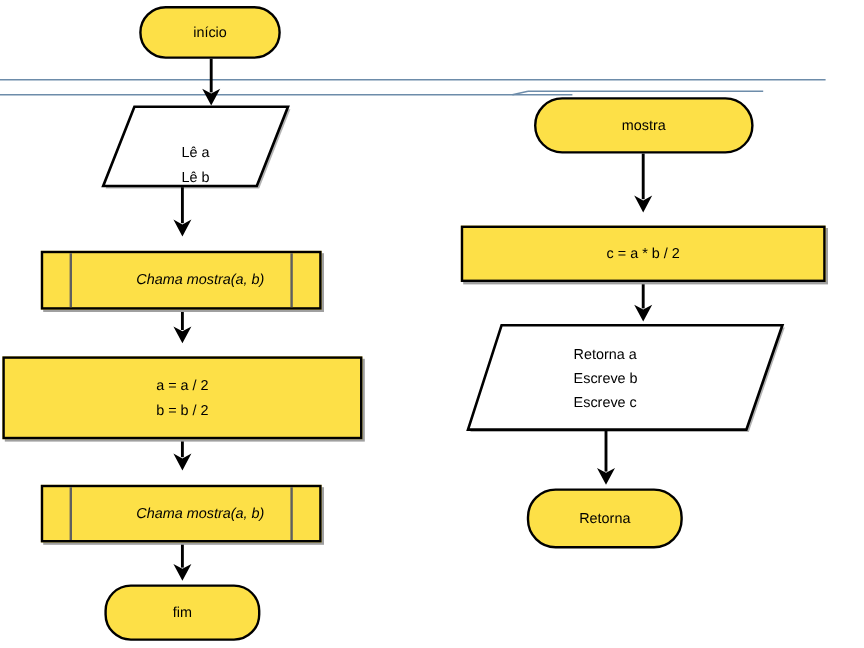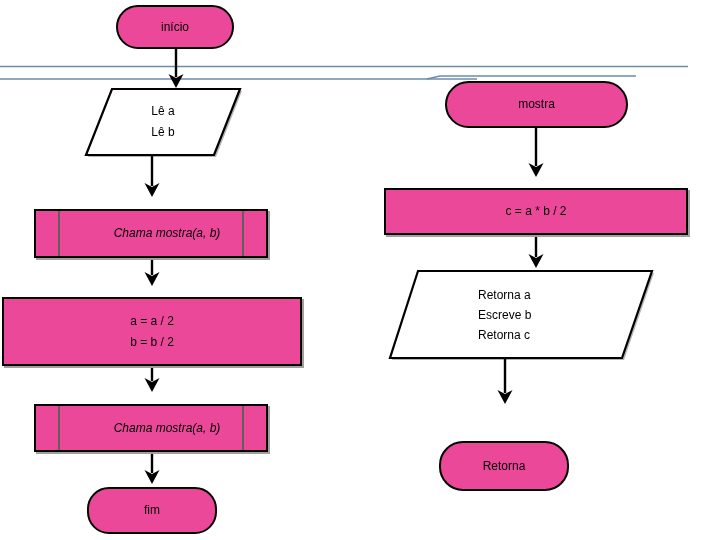--- a/index.html
+++ b/index.html
@@ -8,21 +8,21 @@
     width:720px;height:540px;
     background:#ffffff;
     overflow:hidden;
     font-family:"Liberation Sans", sans-serif;
     color:#000000;
   }
   .layer{position:absolute;left:0;top:0;width:720px;height:540px;}
   svg.layer{pointer-events:none;}
   .shape{
     position:absolute;
-    background:#ec4899;
+    background:#fde047;
     border:2px solid #000000;
     box-sizing:border-box;
     display:flex;align-items:center;justify-content:center;
     font-size:12px;line-height:15px;
     text-align:center;
   }
   .terminal{border-radius:22px;}
   .shadowed{box-shadow:2px 2px 0 #a0a0a0;margin-top:10px;}
   .predef{justify-content:center;font-style:italic;}
   .predef .bar{
@@ -91,21 +91,21 @@
     <g>
       <line x1="505" y1="359" x2="505" y2="393" stroke="#000" stroke-width="2.4"></line>
       <polygon points="505,404 497.5,390 505,394 512.5,390" fill="#000"></polygon>
     </g>
   </svg>
 
   <div class="shape terminal" style="left:116px;top:5px;width:118px;height:44px;">
     <span>início</span>
   </div>
 
-  <div class="multiline centered" style="left:86px;top:89px;width:154px;height:66px;">
+  <div class="multiline centered" style="left:86px;top:105px;width:154px;height:66px;">
     <span class="ln">Lê a</span>
     <span class="ln">Lê b</span>
   </div>
 
   <div class="shape predef shadowed" style="left:34px;top:199px;width:234px;height:49px;">
     <span class="bar left"></span>
     <span class="bar right"></span>
     <span class="label">Chama mostra(a, b)</span>
   </div>
 
@@ -130,20 +130,20 @@
     <span>mostra</span>
   </div>
 
   <div class="shape shadowed" style="left:384px;top:178px;width:304px;height:47px;">
     <span>c = a * b / 2</span>
   </div>
 
   <div class="multiline lefted tight" style="left:478px;top:271px;width:160px;height:87px;">
     <span class="ln">Retorna a</span>
     <span class="ln">Escreve b</span>
-    <span class="ln">Retorna c</span>
+    <span class="ln">Escreve c</span>
   </div>
 
-  <div class="shape terminal" style="left:439px;top:407px;width:130px;height:50px;border-radius:24px;margin-top:34px;">
+  <div class="shape terminal" style="left:439px;top:407px;width:130px;height:50px;border-radius:24px;">
     <span>Retorna</span>
   </div>
 
 </div>
 
 </body></html>

